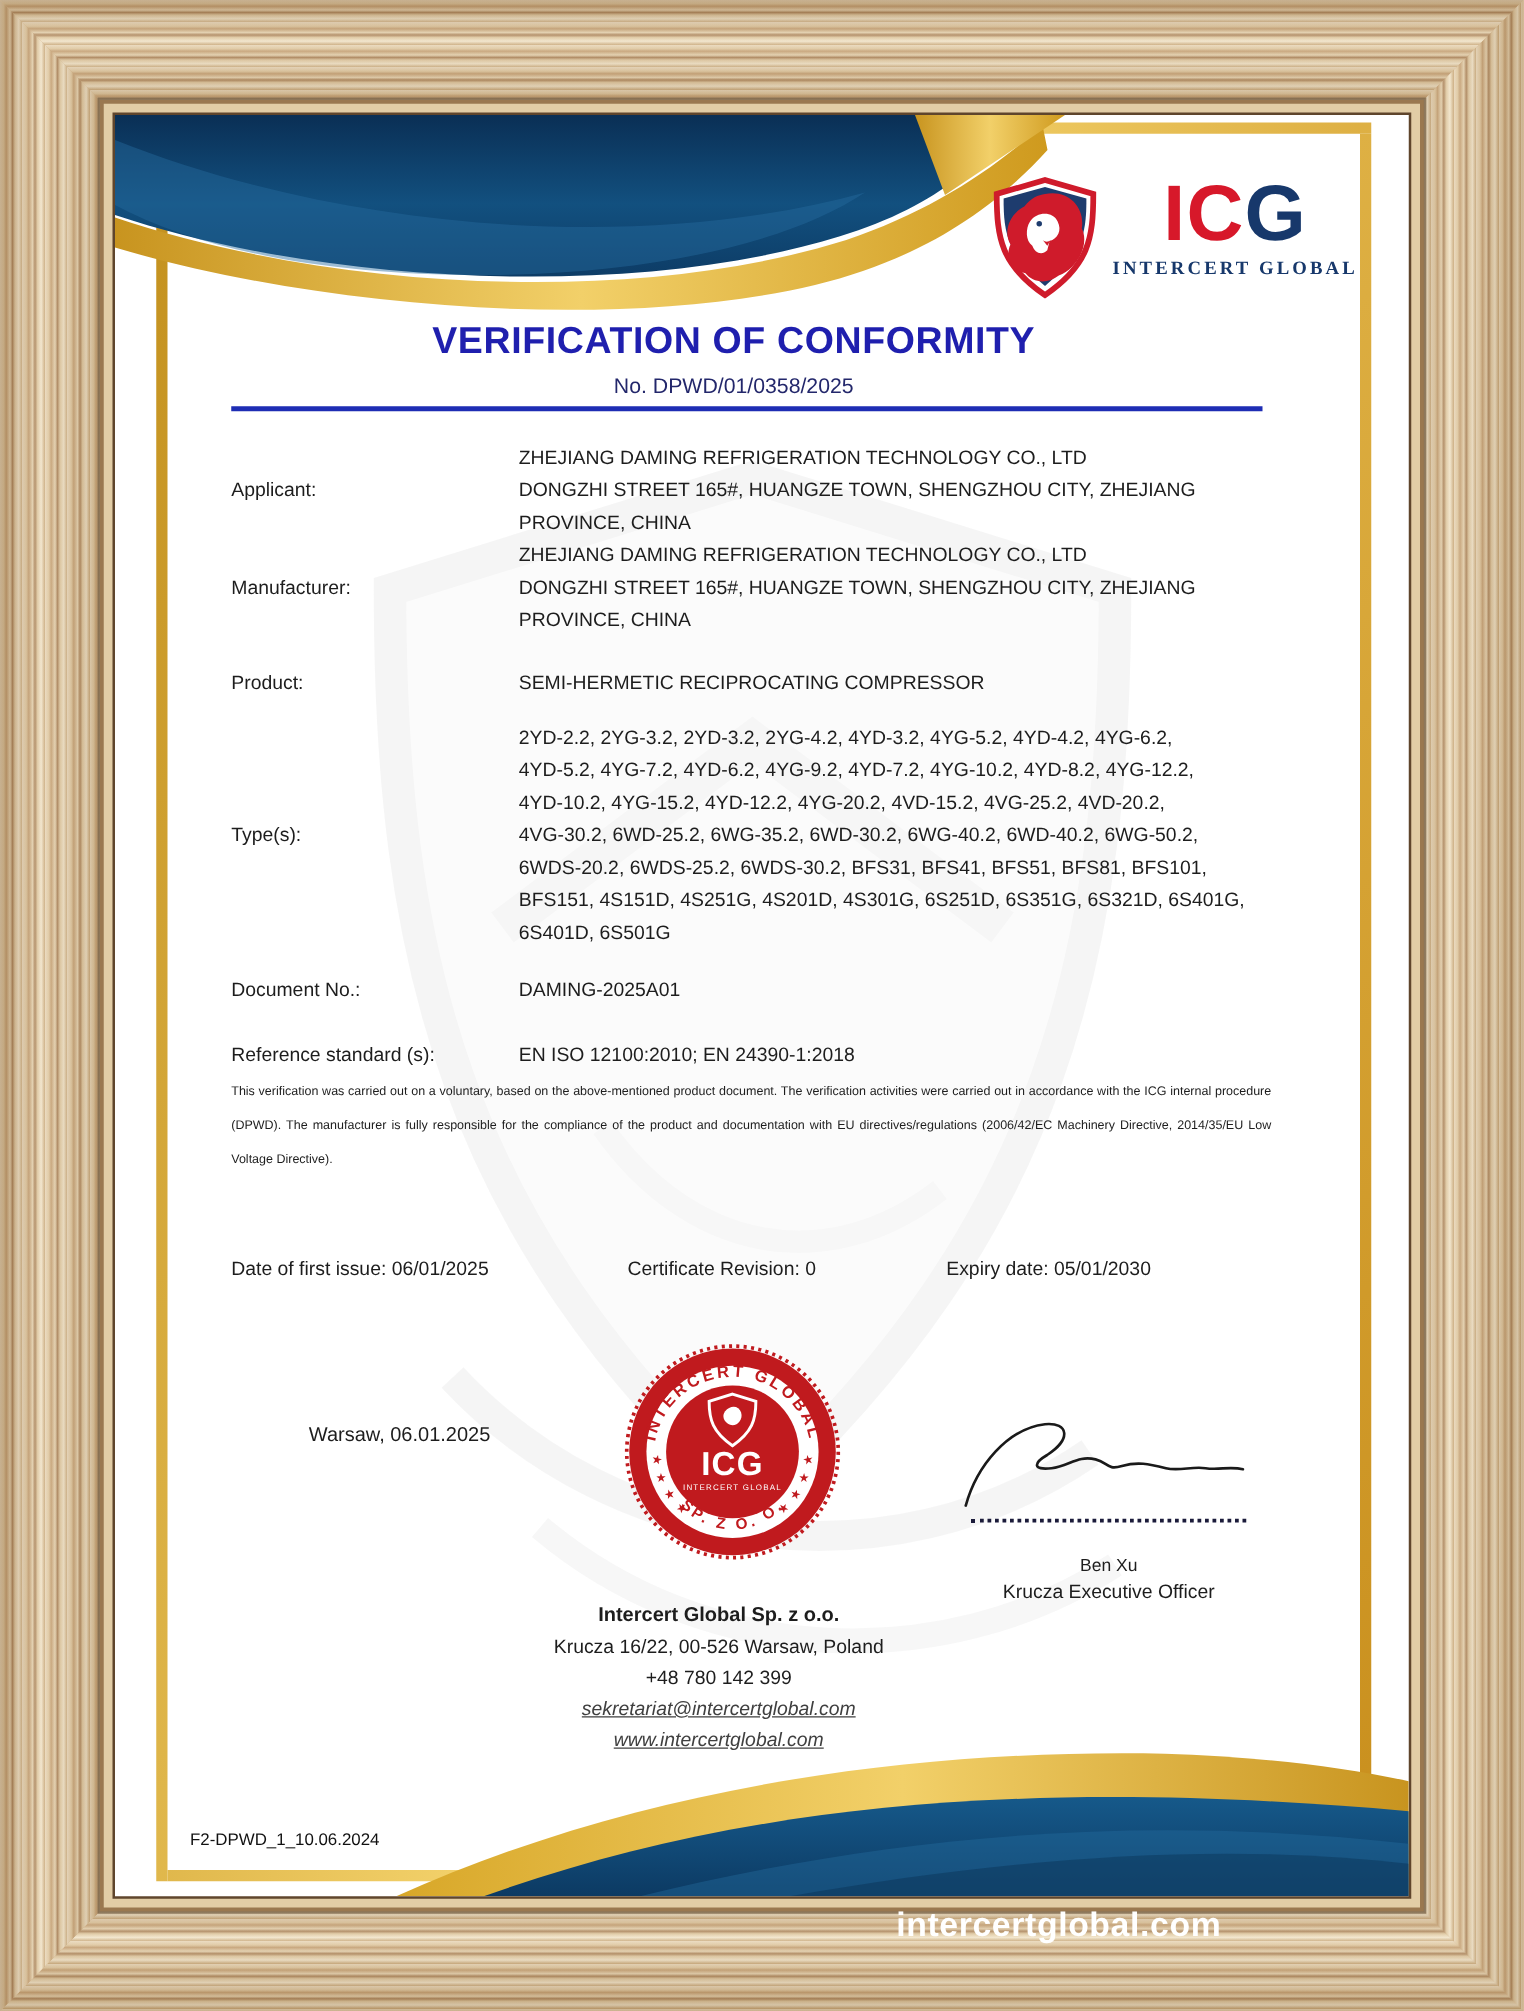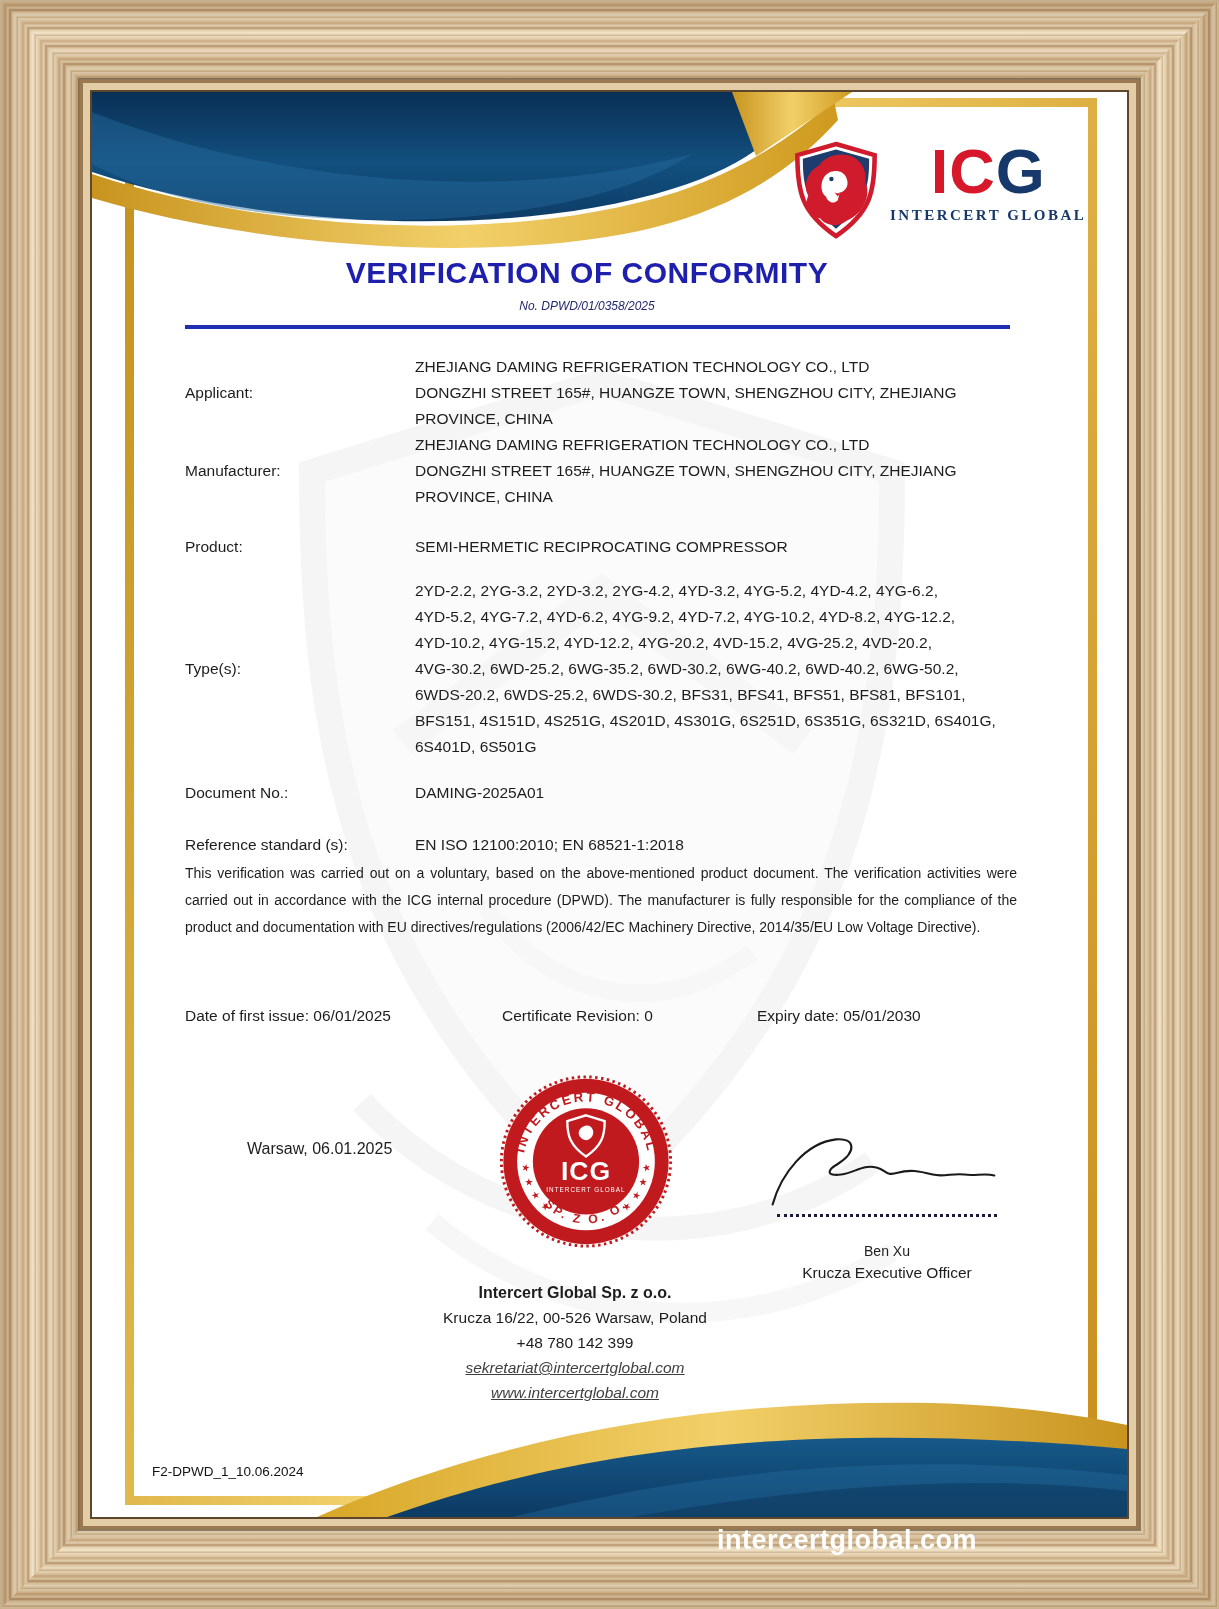--- a/index.html
+++ b/index.html
@@ -51,32 +51,32 @@
   .logo{position:absolute;left:698px;top:48px;display:flex;align-items:flex-start;gap:8px;}
   .logo-txt{display:flex;flex-direction:column;align-items:center;}
   .logo-acronym{font-size:63px;font-weight:bold;letter-spacing:1px;line-height:1;}
   .logo-acronym .ic{color:#d7182a;}
   .logo-acronym .g{color:#17386b;}
   .logo-sub{font-family:"Liberation Serif", serif;font-size:15px;letter-spacing:2.5px;color:#17386b;margin-top:4px;font-weight:bold;}
 
   
   .header{position:absolute;left:0;top:164px;width:990px;text-align:center;}
   .title{font-size:30px;font-weight:bold;color:#1f1fae;letter-spacing:.5px;margin:0;}
-  .cert-no{font-size:12px;color:#23276b;margin-top:9px;font-style:italic;}
+  .cert-no{font-size:17px;color:#23276b;margin-top:9px;}
   .header-rule{position:absolute;left:93px;top:233px;width:825px;height:4px;background:#1e2db4;}
 
   
   .fields{position:absolute;left:93px;top:262px;width:848px;font-size:15.5px;line-height:26px;}
   .frow{display:flex;align-items:center;}
   .frow .lbl{width:230px;flex:0 0 230px;}
   .frow .val{flex:1;}
   .pre{white-space:pre-line;}
   .mt24{margin-top:24px;} .mt18{margin-top:18px;} .mt20{margin-top:20px;} .mt26{margin-top:26px;}
 
-  .statement{position:absolute;left:93px;top:768px;width:832px;font-size:14px;line-height:27px;text-align:justify;}
+  .statement{position:absolute;left:93px;top:768px;width:832px;font-size:10px;line-height:27px;text-align:justify;}
 
   .date-item{position:absolute;top:915px;font-size:15.5px;}
   .d1{left:93px;} .d2{left:410px;} .d3{left:665px;}
 
   .place-date{position:absolute;left:155px;top:1048px;font-size:16px;}
 
   .seal{position:absolute;left:405px;top:978px;width:178px;height:182px;}
 
   .sig-block{position:absolute;left:645px;top:1028px;width:300px;text-align:center;}
   .sig-dots{width:220px;margin:2px auto 0;border-bottom:3.5px dotted #1b1b3a;}
@@ -199,21 +199,21 @@
 6WDS-20.2, 6WDS-25.2, 6WDS-30.2, BFS31, BFS41, BFS51, BFS81, BFS101,
 BFS151, 4S151D, 4S251G, 4S201D, 4S301G, 6S251D, 6S351G, 6S321D, 6S401G,
 6S401D, 6S501G</div>
       </div>
       <div class="frow mt20">
         <div class="lbl">Document No.:</div>
         <div class="val">DAMING-2025A01</div>
       </div>
       <div class="frow mt26">
         <div class="lbl">Reference standard (s):</div>
-        <div class="val">EN ISO 12100:2010; EN 68521-1:2018</div>
+        <div class="val">EN ISO 12100:2010; EN 24390-1:2018</div>
       </div>
     </div>
 
     <div class="statement">This verification was carried out on a voluntary, based on the above-mentioned product document. The verification activities were carried out in accordance with the ICG internal procedure (DPWD). The manufacturer is fully responsible for the compliance of the product and documentation with EU directives/regulations (2006/42/EC Machinery Directive, 2014/35/EU Low Voltage Directive).</div>
 
     <div class="date-item d1">Date of first issue: 06/01/2025</div>
     <div class="date-item d2">Certificate Revision: 0</div>
     <div class="date-item d3">Expiry date: 05/01/2030</div>
 
     <div class="place-date">Warsaw, 06.01.2025</div>

